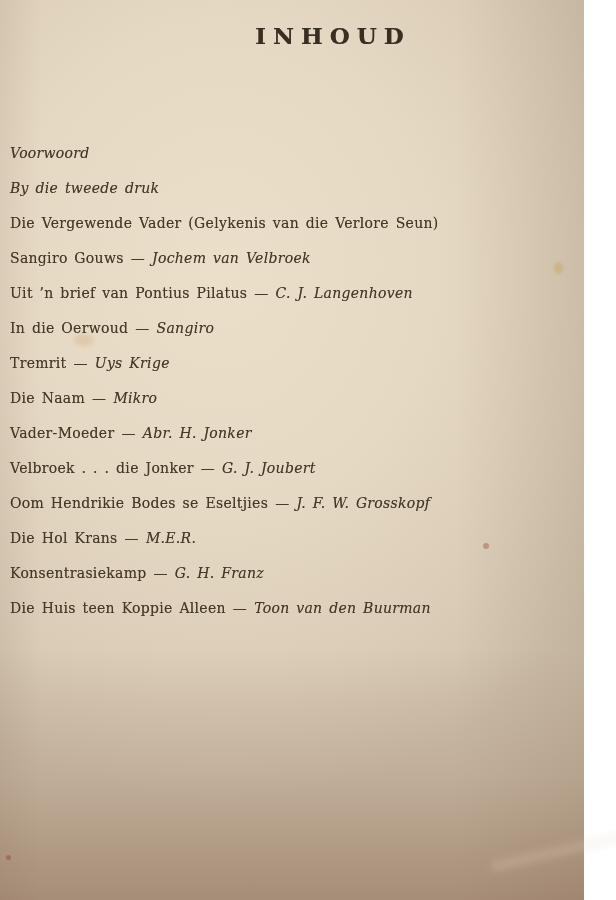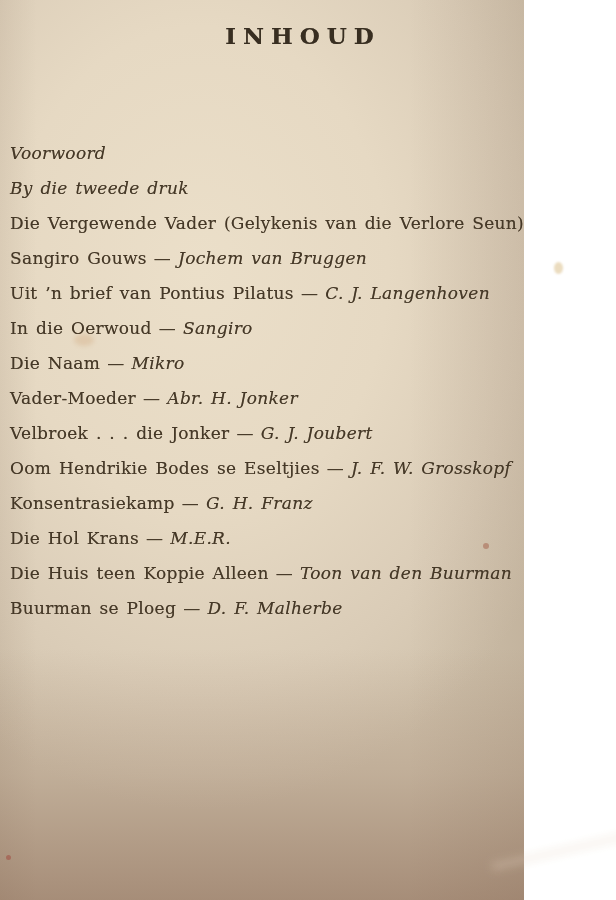--- a/index.html
+++ b/index.html
@@ -3,21 +3,21 @@
 <meta charset="utf-8">
 <style>
   html, body { margin: 0; padding: 0; }
   body {
     width: 616px; height: 900px;
     overflow: hidden;
     font-family: "DejaVu Serif", serif;
   }
   .page {
     position: relative;
-    width: 524px; height: 900px;
+    width: 584px; height: 900px;
     background:
       linear-gradient(180deg, rgba(137,103,82,0) 72%, rgba(137,103,82,0.22) 86%, rgba(128,93,73,0.52) 100%),
       linear-gradient(90deg, rgba(120,95,75,0.10) 0%, rgba(120,95,75,0) 7%, rgba(120,95,75,0) 78%, rgba(120,95,75,0.14) 100%),
       radial-gradient(ellipse 80% 60% at 38% 30%, #ebdfc9 0%, #e6d9c3 45%, #daccb7 78%, #d0c2ac 100%);
     color: #453827;
   }
   .page-title {
     position: absolute;
     top: 22px; left: 0; width: 100%;
     text-align: center;
@@ -28,21 +28,21 @@
     color: #382e21;
     text-shadow: 0 0 0.5px rgba(56,46,33,0.6);
   }
   .toc {
     position: absolute;
     top: 136px; left: 10px; right: 6px;
   }
   .row {
     height: 35px;
     line-height: 35px;
-    font-size: 17px;
+    font-size: 14px;
     letter-spacing: 0.3px;
     word-spacing: 2px;
     white-space: nowrap;
     text-shadow: 0 0 0.4px rgba(69,56,39,0.55);
   }
   .row .t { font-style: normal; }
   .row.italic-title .t { font-style: italic; }
   .row .sep { font-style: normal; }
   .row .sep:not(:empty) { margin: 0 7px; }
   .row .a { font-style: italic; }
@@ -68,31 +68,31 @@
 <body>
 
 <div class="page">
 
   <div class="page-title">INHOUD</div>
 
   <div class="toc">
     <div class="row italic-title"><span class="t">Voorwoord</span><span class="sep"></span><span class="a"></span></div>
     <div class="row italic-title"><span class="t">By die tweede druk</span><span class="sep"></span><span class="a"></span></div>
     <div class="row"><span class="t">Die Vergewende Vader (Gelykenis van die Verlore Seun)</span><span class="sep"></span><span class="a"></span></div>
-    <div class="row"><span class="t">Sangiro Gouws</span><span class="sep">—</span><span class="a">Jochem van Bruggen</span></div>
+    <div class="row"><span class="t">Sangiro Gouws</span><span class="sep">—</span><span class="a">Jochem van Velbroek</span></div>
     <div class="row"><span class="t">Uit ’n brief van Pontius Pilatus</span><span class="sep">—</span><span class="a">C. J. Langenhoven</span></div>
     <div class="row"><span class="t">In die Oerwoud</span><span class="sep">—</span><span class="a">Sangiro</span></div>
+    <div class="row"><span class="t">Tremrit</span><span class="sep">—</span><span class="a">Uys Krige</span></div>
     <div class="row"><span class="t">Die Naam</span><span class="sep">—</span><span class="a">Mikro</span></div>
     <div class="row"><span class="t">Vader-Moeder</span><span class="sep">—</span><span class="a">Abr. H. Jonker</span></div>
     <div class="row"><span class="t">Velbroek . . . die Jonker</span><span class="sep">—</span><span class="a">G. J. Joubert</span></div>
     <div class="row"><span class="t">Oom Hendrikie Bodes se Eseltjies</span><span class="sep">—</span><span class="a">J. F. W. Grosskopf</span></div>
+    <div class="row"><span class="t">Die Hol Krans</span><span class="sep">—</span><span class="a">M.E.R.</span></div>
     <div class="row"><span class="t">Konsentrasiekamp</span><span class="sep">—</span><span class="a">G. H. Franz</span></div>
-    <div class="row"><span class="t">Die Hol Krans</span><span class="sep">—</span><span class="a">M.E.R.</span></div>
     <div class="row"><span class="t">Die Huis teen Koppie Alleen</span><span class="sep">—</span><span class="a">Toon van den Buurman</span></div>
-    <div class="row"><span class="t">Buurman se Ploeg</span><span class="sep">—</span><span class="a">D. F. Malherbe</span></div>
   </div>
 
   <div class="stain stain-1"></div>
   <div class="stain stain-2"></div>
   <div class="stain stain-3"></div>
   <div class="stain stain-4"></div>
   <div class="crease"></div>
 
 </div>
 

